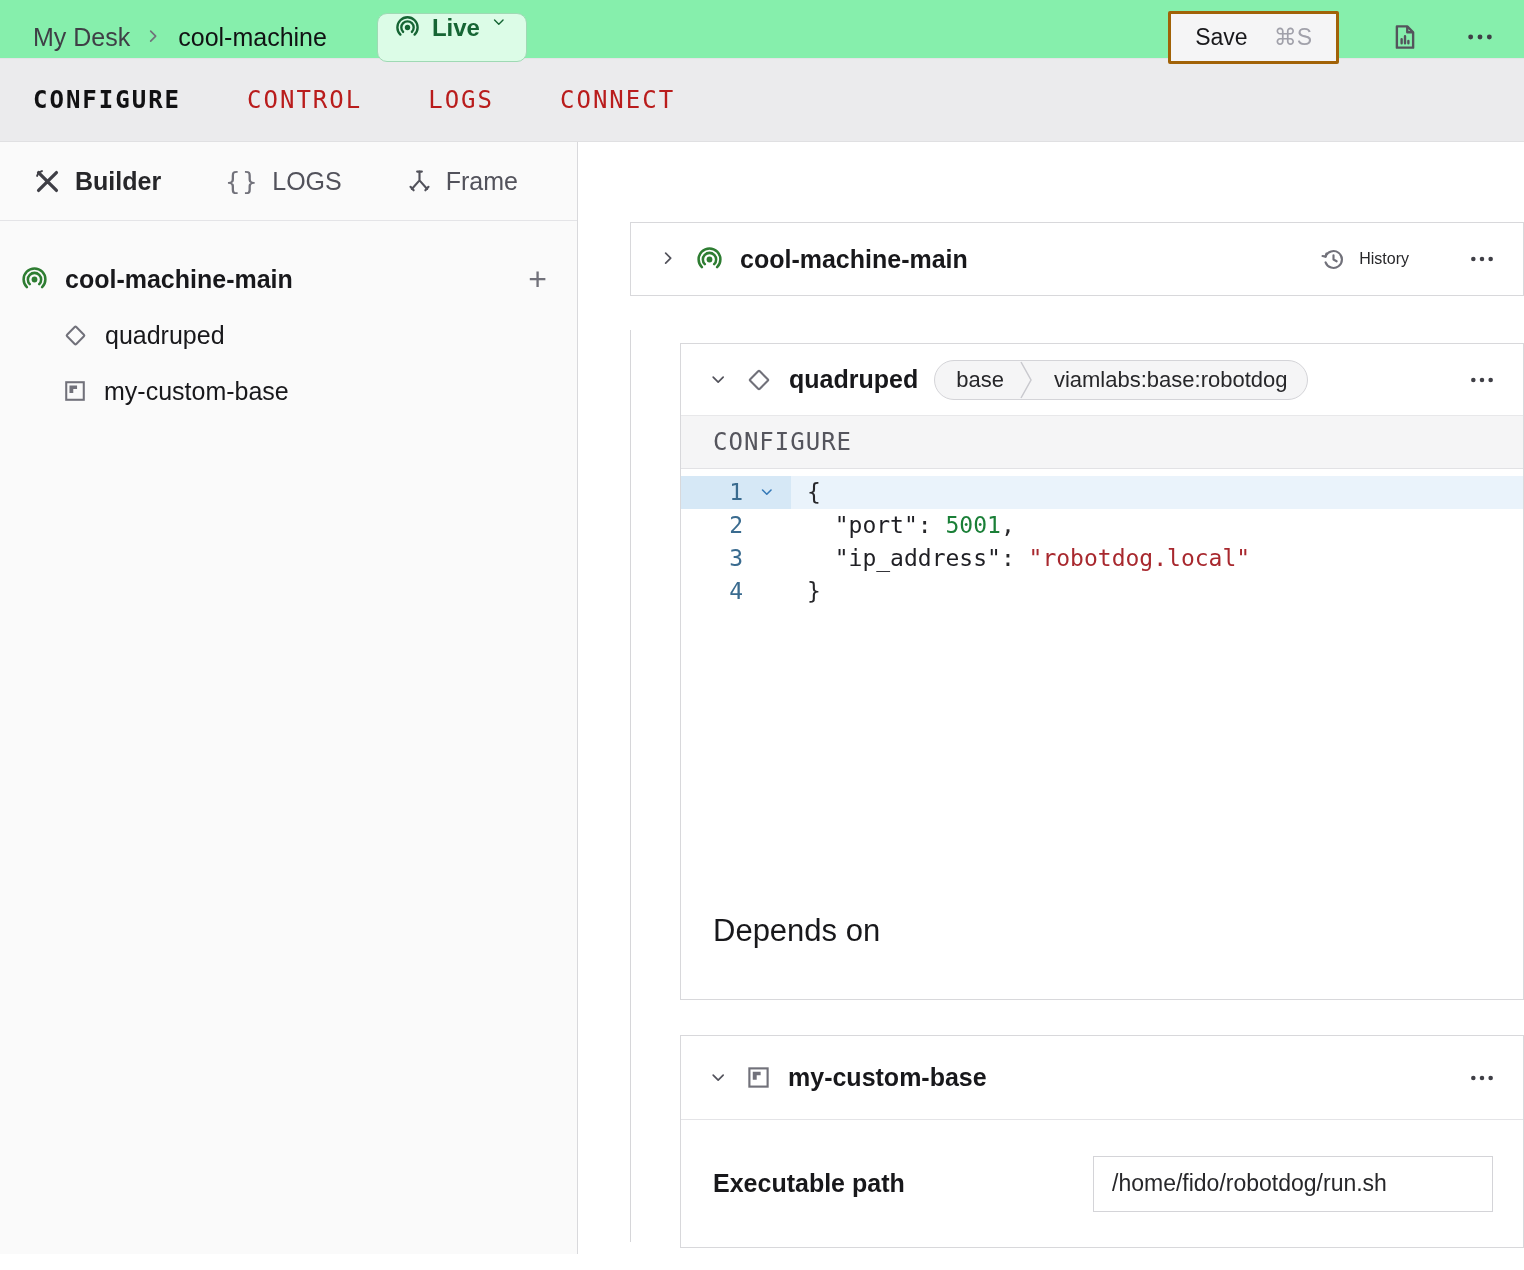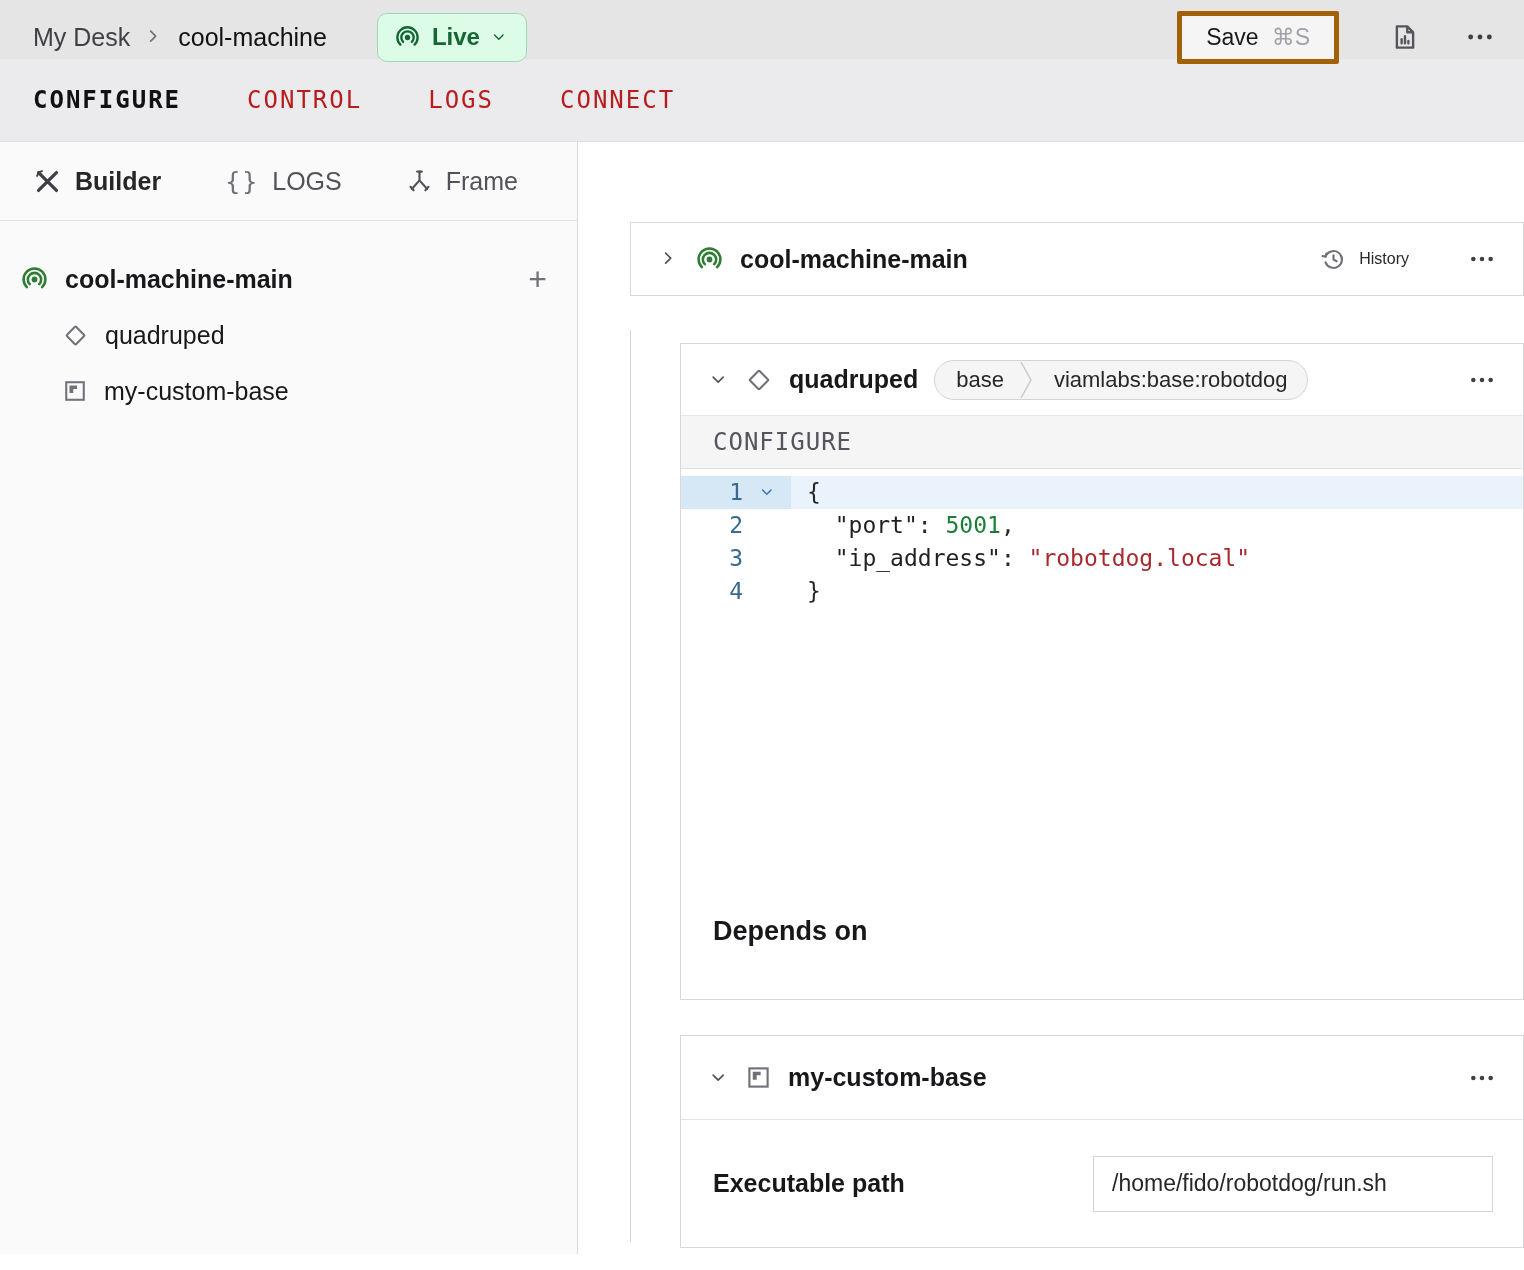--- a/index.html
+++ b/index.html
@@ -1,30 +1,30 @@
 <!DOCTYPE html>
 <html style="--live-bg: #dcfce7; --live-border: #9fd9b4; --live-text: #166534; --part-green: #2e7d32; --code-key: #1f1f24; --code-number: #1a7f37; --code-string: #a8282e; --line-number: #3a6b8f; --active-line-gutter: #d6e8f6; --active-line: #eaf3fb;"><head>
 <meta charset="utf-8">
 <style>
   * { margin:0; padding:0; box-sizing:border-box; }
   html,body { width:1524px; height:1270px; overflow:hidden; }
   body { font-family:"Liberation Sans", sans-serif; background:#fff; color:#27272a; }
 
   
-  .hdr { height:58px; display:flex; align-items:center; padding:16px 30px 0 33px; background:#e5e5e5; }
+  .hdr { height:58px; display:flex; align-items:center; padding:16px 30px 0 33px; background:#86efac; }
   .bc { display:flex; align-items:center; gap:14px; font-size:25px; }
   .bc-parent { color:#3f3f46; cursor:pointer; }
   .bc-sep { color:#71717a; display:flex; }
   .bc-current { font-weight:400; color:#111113; }
-  .live { margin-left:50px; display:flex; align-items:center; gap:11px; height:49px; padding:0 18px 0 16px;
+  .live { margin-left:50px; display:flex; align-items:flex-start; gap:11px; height:49px; padding:0 18px 0 16px;
           background:var(--live-bg,#dcfce7); border:1px solid var(--live-border,#9fd9b4); border-radius:10px;
           font-size:24px; font-weight:600; color:var(--live-text,#166534); cursor:pointer; font-family:inherit; }
   .spacer { flex:1; }
-  .save-btn { display:flex; align-items:center; gap:13px; height:53px; padding:0 24px; background:#f5f5f6;
-              border:5px solid #a16207; border-radius:2px; font-size:23px; font-family:inherit; cursor:pointer; }
+  .save-btn { display:flex; align-items:center; gap:26px; height:53px; padding:0 24px; background:#f5f5f6;
+              border:3px solid #a16207; border-radius:2px; font-size:23px; font-family:inherit; cursor:pointer; }
   .save-btn .lbl { color:#18181b; }
   .save-btn .kbd { color:#a1a1aa; }
   .icon-btn { background:none; border:none; color:#54545c; cursor:pointer; display:flex; align-items:center; }
   .icon-btn.doc { margin-left:51px; }
   .icon-btn.dots { margin-left:46px; color:#3f3f46; }
 
   
   .tabbar { height:84px; background:#ebebed; border-top:1px solid #e4e4e7; border-bottom:1px solid #e0e0e2;
             display:flex; align-items:center; gap:66px; padding:0 33px;
             font-family:"DejaVu Sans Mono", monospace; font-size:24px; letter-spacing:2px; }
@@ -85,21 +85,21 @@
   .ed-fold { width:48px; display:flex; align-items:center; justify-content:center; cursor:pointer; }
   .ed-code { padding-left:16px; white-space:pre; flex:1; }
   .ed-line.active .ed-gutter { background:var(--active-line-gutter,#d6e8f6); }
   .ed-line.active .ed-code { background:var(--active-line,#eaf3fb); }
   .tok-p { color:#27272a; }
   .tok-k { color:var(--code-key,#1f1f24); }
   .tok-n { color:var(--code-number,#1a7f37); }
   .tok-s { color:var(--code-string,#a8282e); }
 
   .dep-row { height:56px; margin:2px 0 40px; padding:0 30px 0 32px; display:flex; align-items:center; justify-content:space-between; }
-  .dep-label { font-size:27px; font-weight:700; color:#18181b; }
+  .dep-label { font-size:31px; font-weight:400; color:#18181b; }
   .select { width:400px; height:56px; border:1px solid #d4d4d8; background:#fff; display:flex; align-items:center;
             padding:0 18px 0 20px; cursor:pointer; }
   .select .ph { font-size:23px; color:#8e98a8; flex:1; }
 
   .proc-card { width:844px; margin-left:50px; margin-top:35px; }
   .proc-card .card-head { height:84px; border-bottom:1px solid #e4e4e7; }
   .proc-body { height:127px; display:flex; align-items:center; justify-content:space-between; padding:0 30px 0 32px; }
   .field-label { font-size:25px; font-weight:700; color:#18181b; }
   .text-input { width:400px; height:56px; border:1px solid #d4d4d8; background:#fff; padding:0 18px;
                 font-size:23px; color:#27272a; font-family:Liberation Sans, sans-serif; }

